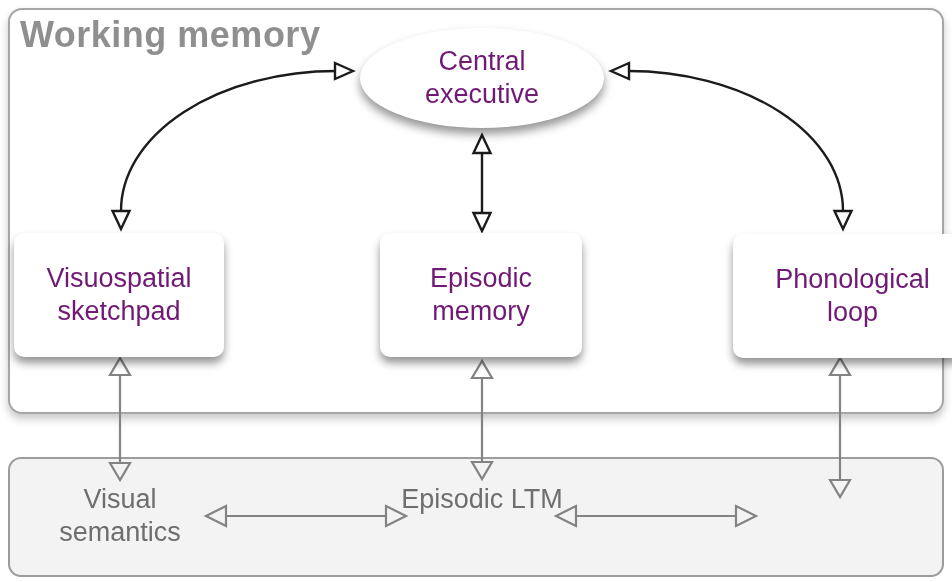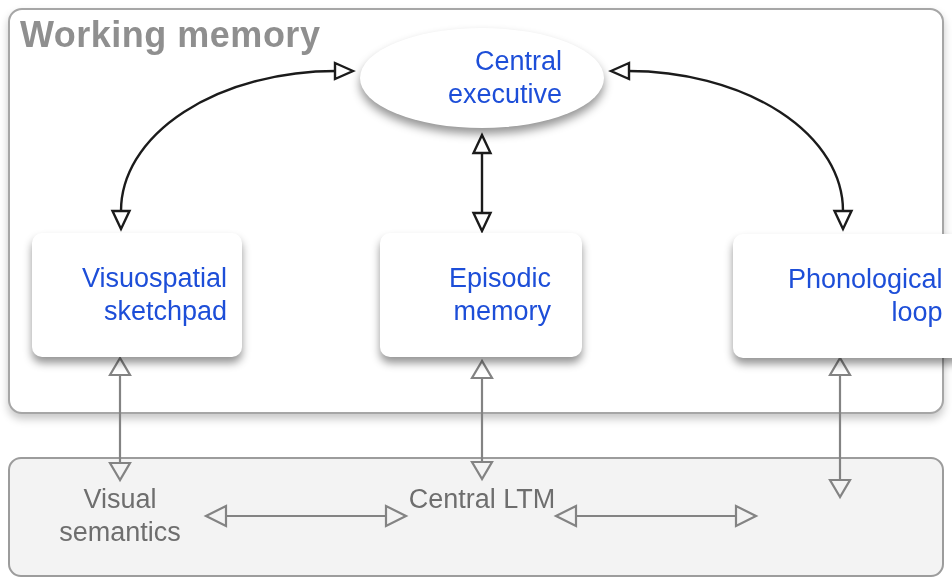--- a/index.html
+++ b/index.html
@@ -50,22 +50,22 @@
   }
   .black-stroke { stroke: #1b1b1b; stroke-width: 2.4; fill: none; stroke-linejoin: miter; }
   .gray-stroke  { stroke: #838383; stroke-width: 2.2; fill: none; stroke-linejoin: miter; }
   
   .node {
     position: absolute;
     background: #ffffff;
     display: flex;
     align-items: center;
     justify-content: center;
-    text-align: right;
-    color: #1d4ed8;
+    text-align: center;
+    color: #701a75;
     font-size: 27px;
     line-height: 33px;
   }
   .node-box {
     border-radius: 10px;
     box-shadow: 0 6px 9px rgba(0,0,0,0.42);
   }
   .node-ellipse {
     border-radius: 50%;
     box-shadow: 0 6px 10px rgba(0,0,0,0.42);
@@ -141,34 +141,34 @@
       <line class="gray-stroke" x1="576" y1="516" x2="736" y2="516"></line>
       <polygon class="gray-stroke" points="556,516 576,506 576,526"></polygon>
       <polygon class="gray-stroke" points="756,516 736,506 736,526"></polygon>
     </g>
   </svg>
 
   <div class="node node-ellipse" style="left:360px; top:28px; width:244px; height:100px;">
     <span class="inner-label w160">Central executive</span>
   </div>
 
-  <div class="node node-box" style="left:32px; top:233px; width:210px; height:124px;">
+  <div class="node node-box" style="left:14px; top:233px; width:210px; height:124px;">
     <span class="inner-label w180">Visuospatial sketchpad</span>
   </div>
 
   <div class="node node-box" style="left:380px; top:233px; width:202px; height:124px;">
     <span class="inner-label w140">Episodic memory</span>
   </div>
 
   <div class="node node-box" style="left:733px; top:234px; width:239px; height:124px;">
     <span class="inner-label w180">Phonological loop</span>
   </div>
 
   <div class="ltm-label" style="left:30px; top:483px; width:180px;">
     <span class="inner-label w140">Visual semantics</span>
   </div>
 
   <div class="ltm-label" style="left:392px; top:483px; width:180px;">
-    <span class="inner-label w140">Central LTM</span>
+    <span class="inner-label w140">Episodic LTM</span>
   </div>
 
 
 </div>
 
 </body></html>

